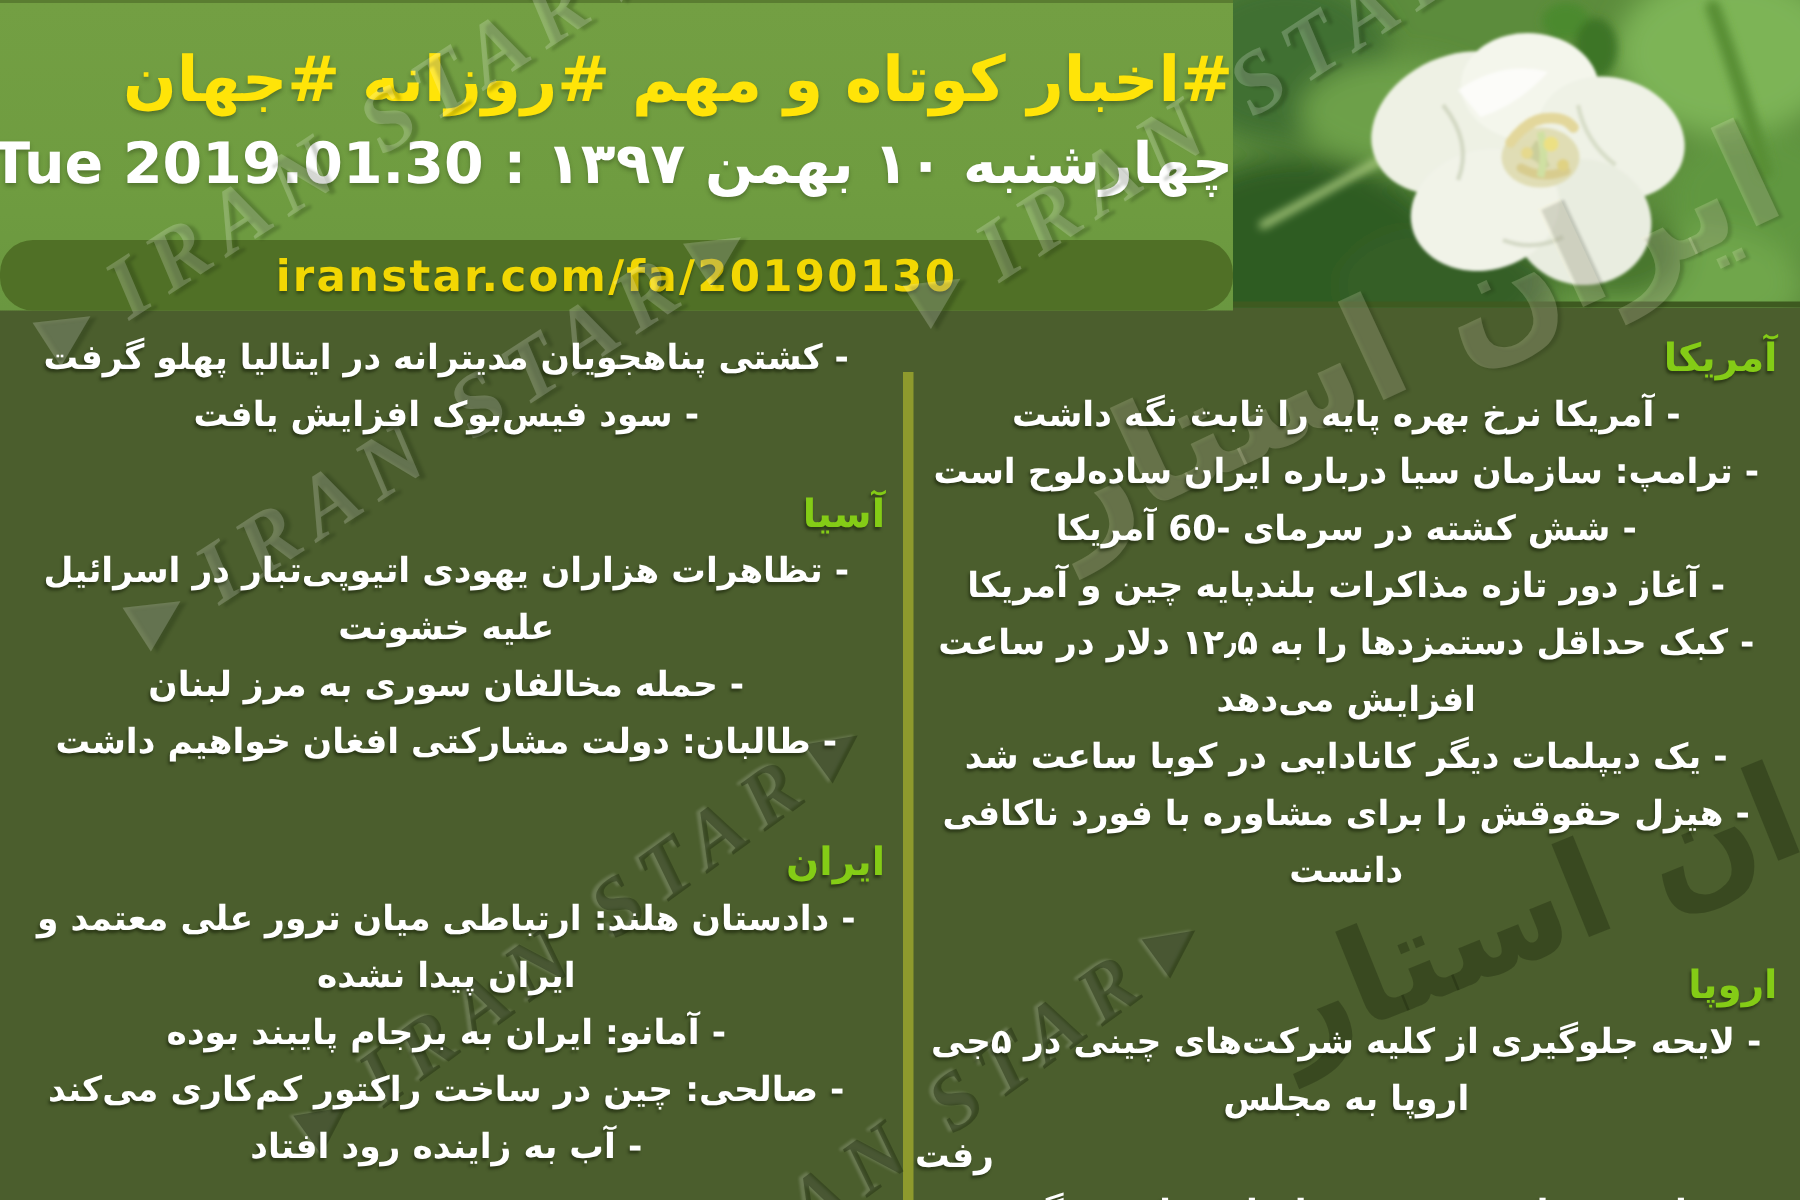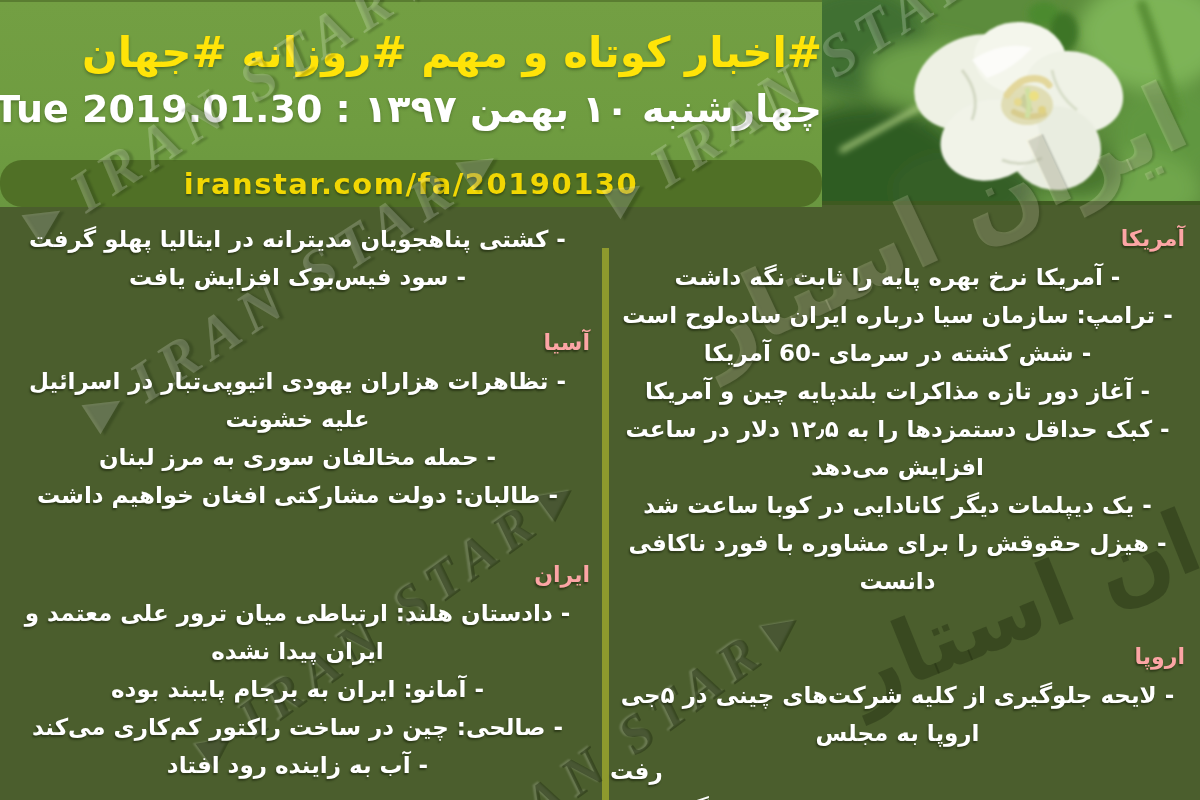--- a/index.html
+++ b/index.html
@@ -45,21 +45,21 @@
     background:#8e9a2d; z-index:1;
   }
   .col{
     position:absolute; top:220px; z-index:3;
     direction:rtl; text-align:right;
     font-weight:700; color:#ffffff;
   }
   .col-left{ left:5px;  width:585px; }
   .col-right{ right:15px; width:575px; }
   .sec-title{
-    font-size:22px; line-height:38px; color:#fca5a5;
+    font-size:26px; line-height:38px; color:#84cc16;
     text-shadow:-1px 2px 2px rgba(25,35,10,.6);
   }
   .item{
     font-size:23px; line-height:38px;
     text-shadow:-1px 2px 2px rgba(25,35,10,.6);
     text-align:center;
   }
   .cont-line{ text-align:left; }
   .gap48{ margin-top:28px; } .gap42{ margin-top:42px; } .gap38{ margin-top:38px; }
   

